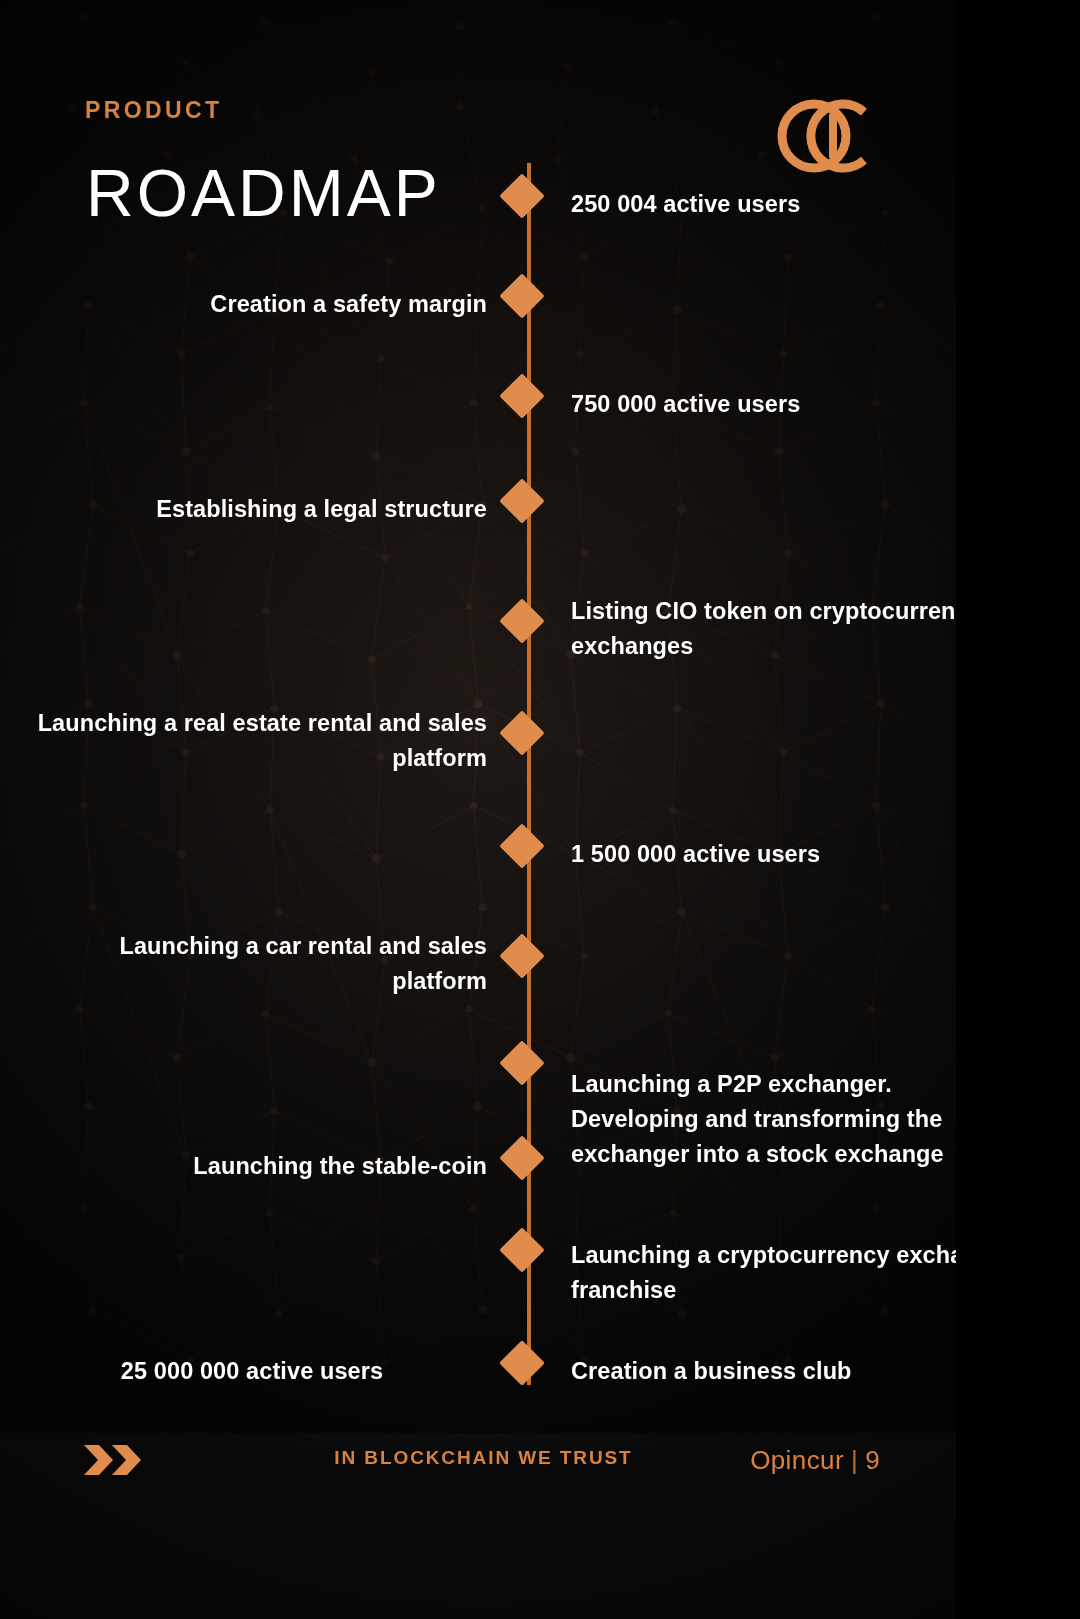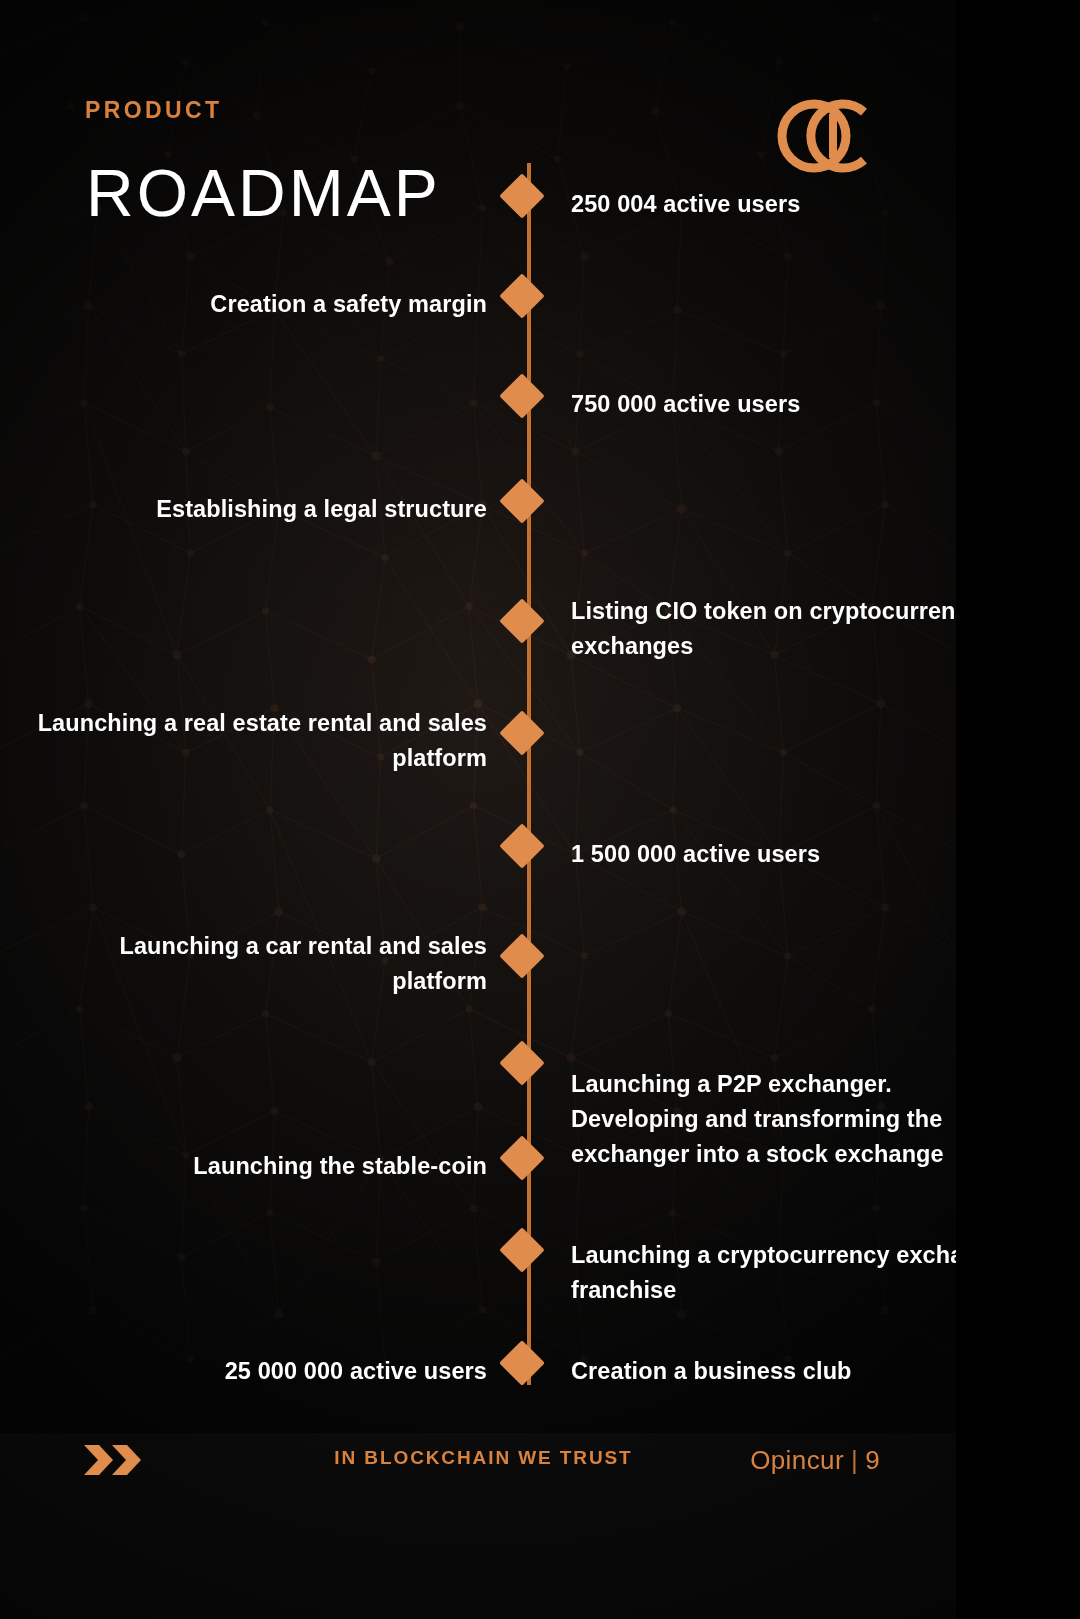--- a/index.html
+++ b/index.html
@@ -391,21 +391,21 @@
             <div class="diamond"></div>
             <div class="node-label right" style="top: -34px; margin-top: 15px;">Launching a cryptocurrency exchange
 franchise</div>
           </div>
           <div class="node" style="top: 1370px;">
             <div class="diamond"></div>
             <div class="node-label right" style="top: -16px;">Creation a business club</div>
           </div>
           <div class="node" style="top: 1370px;">
             <div class="diamond"></div>
-            <div class="node-label left" style="top: -16px;">25 000 000 active users</div>
+            <div class="node-label left" style="top: -16px; text-align: center;">25 000 000 active users</div>
           </div>
         </div>
     </div>
 
     <svg class="footer-chevrons" viewBox="0 0 62 34" aria-hidden="true">
       <path d="M2,2 L17,2 L31,17 L17,32 L2,32 L16,17 Z" fill="#e08c4d"></path>
       <path d="M30,2 L45,2 L59,17 L45,32 L30,32 L44,17 Z" fill="#e08c4d"></path>
     </svg>
     <div class="footer-tagline">IN BLOCKCHAIN WE TRUST</div>
     <div class="footer-brand">

